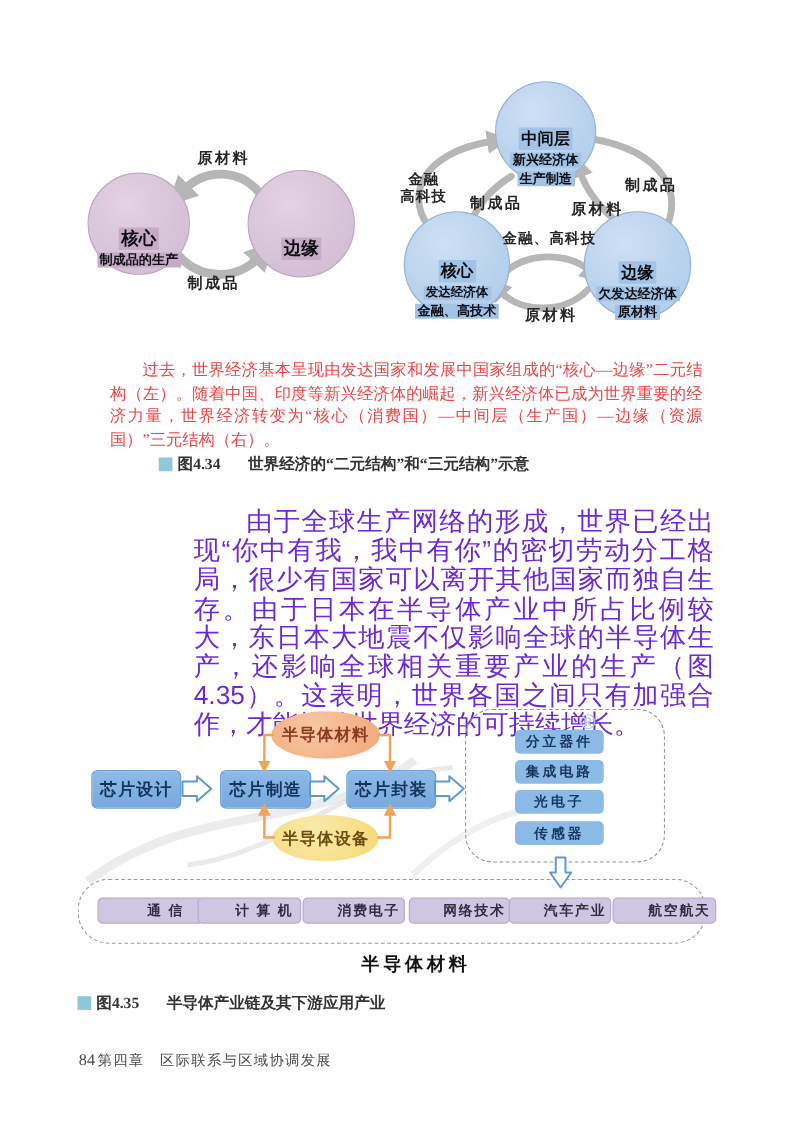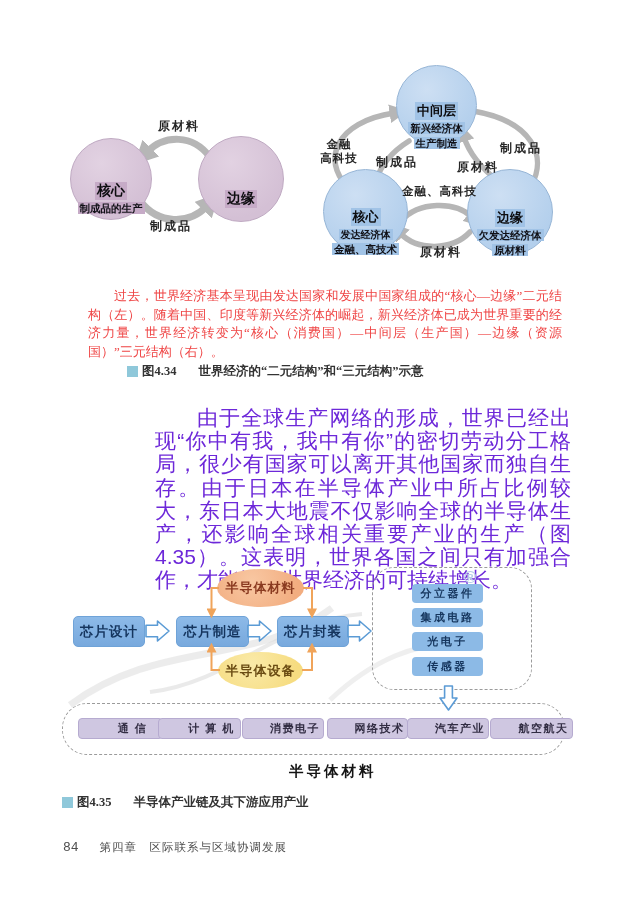--- a/index.html
+++ b/index.html
@@ -49,22 +49,22 @@
           display:flex; align-items:center; justify-content:center;
           font-size:11px; font-weight:bold; color:#16365e; letter-spacing:2.5px; }
   .dstream { position:absolute; height:19px; background:#cfc7e1; border:1px solid #b6abd0;
              border-radius:4px; display:flex; align-items:center; justify-content:center;
              font-size:11px; font-weight:bold; color:#322d43; letter-spacing:1.5px; white-space:pre;padding-left:24px; }
   .downlabel { position:absolute; left:289px; top:762px; font-size:14.5px; font-weight:600;
                color:#141414; letter-spacing:3px; font-family:"Liberation Serif","DejaVu Serif",serif; }
   .regmark { position:absolute; left:464px; top:568px; font-size:17px; font-weight:bold; color:#b7cde9; }
 
   
-  .footer { position:absolute; left:63px; top:840px; display:flex; gap:21px; align-items:baseline;
-            color:#4d4d4d; font-family:Liberation Mono, monospace; }
+  .footer { position:absolute; left:63px; top:840px; display:flex; gap:2px; align-items:baseline;
+            color:#4d4d4d; font-family:Liberation Serif, serif; }
   .footer .pn { font-size:13px; }
   .footer .ch { font-size:11.5px; letter-spacing:1px; }
 
   
   svg.ov { position:absolute; pointer-events:none; }
   .ga { fill:none; stroke:#b6b6b6; stroke-width:5.5; stroke-linecap:round; marker-end:url(#gah); }
   .ga.thick { stroke-width:7; }
   .oc { fill:none; stroke:#f0a45a; stroke-width:2; marker-end:url(#oah); }
   .chev { fill:#ffffff; stroke:#5b9bd5; stroke-width:1.6; stroke-linejoin:round; }
   .wm { fill:none; stroke:#dcdcdc; opacity:.55; }

